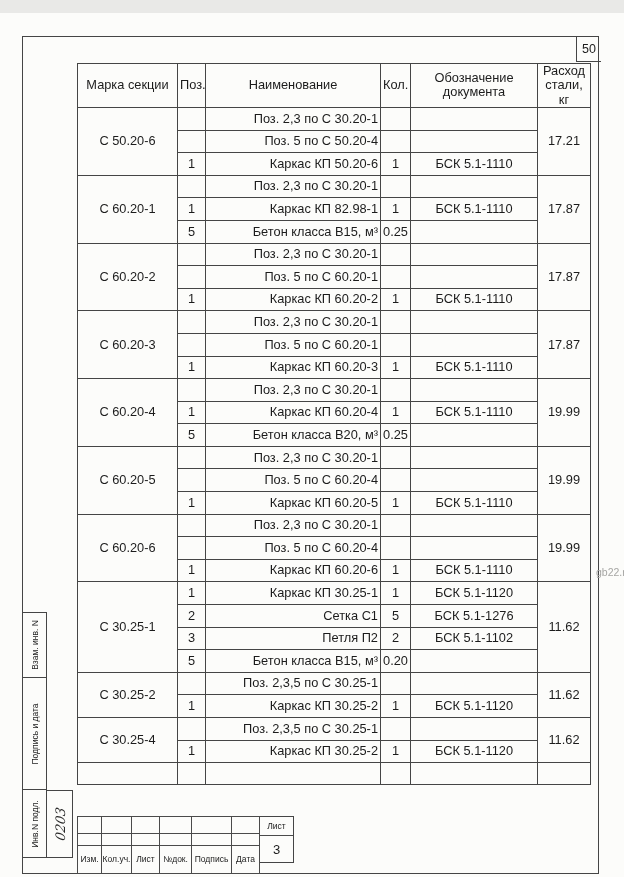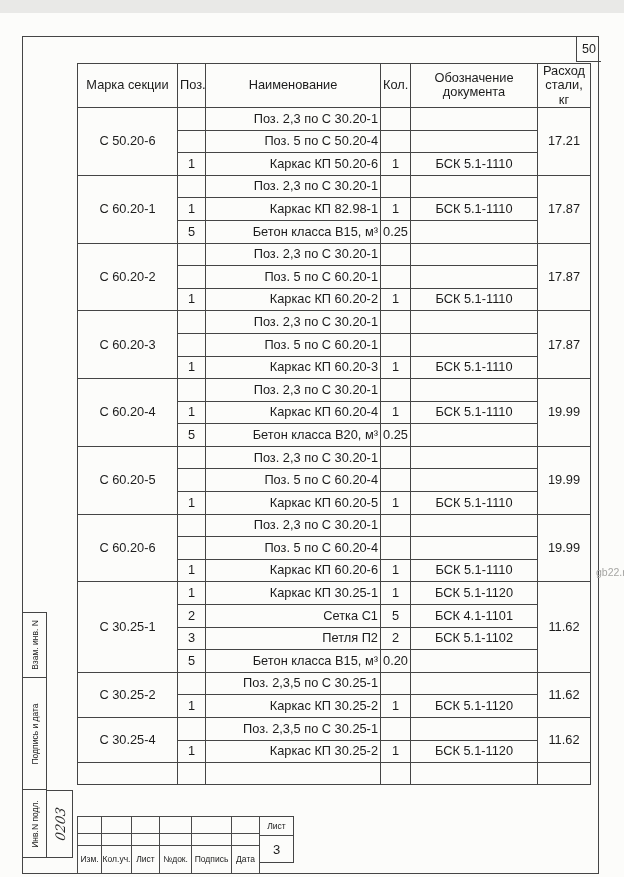--- a/index.html
+++ b/index.html
@@ -239,21 +239,21 @@
           <td class="pos">1</td>
           <td class="name">Каркас КП 30.25-1</td>
           <td class="qty">1</td>
           <td class="doc">БСК 5.1-1120</td>
           <td class="steel" rowspan="4">11.62</td>
         </tr>
         <tr>
           <td class="pos">2</td>
           <td class="name">Сетка С1</td>
           <td class="qty">5</td>
-          <td class="doc">БСК 4.1-1101</td>
+          <td class="doc">БСК 5.1-1276</td>
         </tr>
         <tr>
           <td class="pos">3</td>
           <td class="name">Петля П2</td>
           <td class="qty">2</td>
           <td class="doc">БСК 5.1-1102</td>
         </tr>
         <tr>
           <td class="pos">5</td>
           <td class="name">Бетон класса В15, м³</td>

